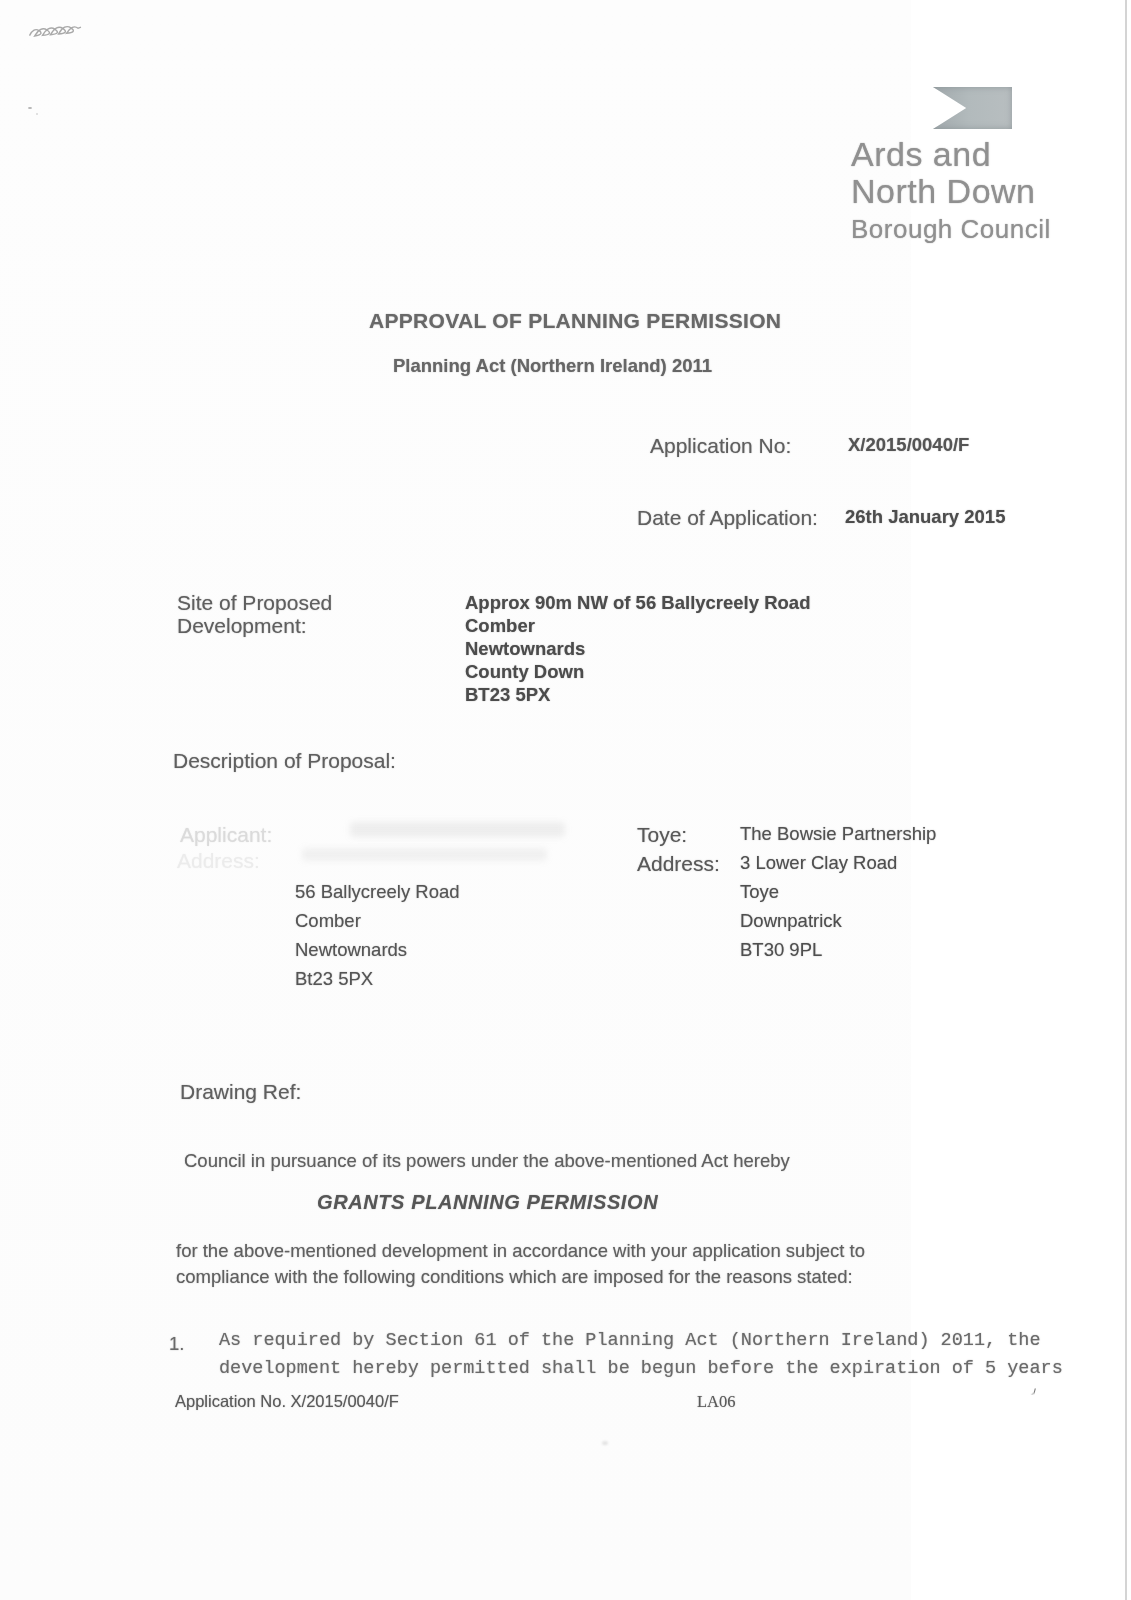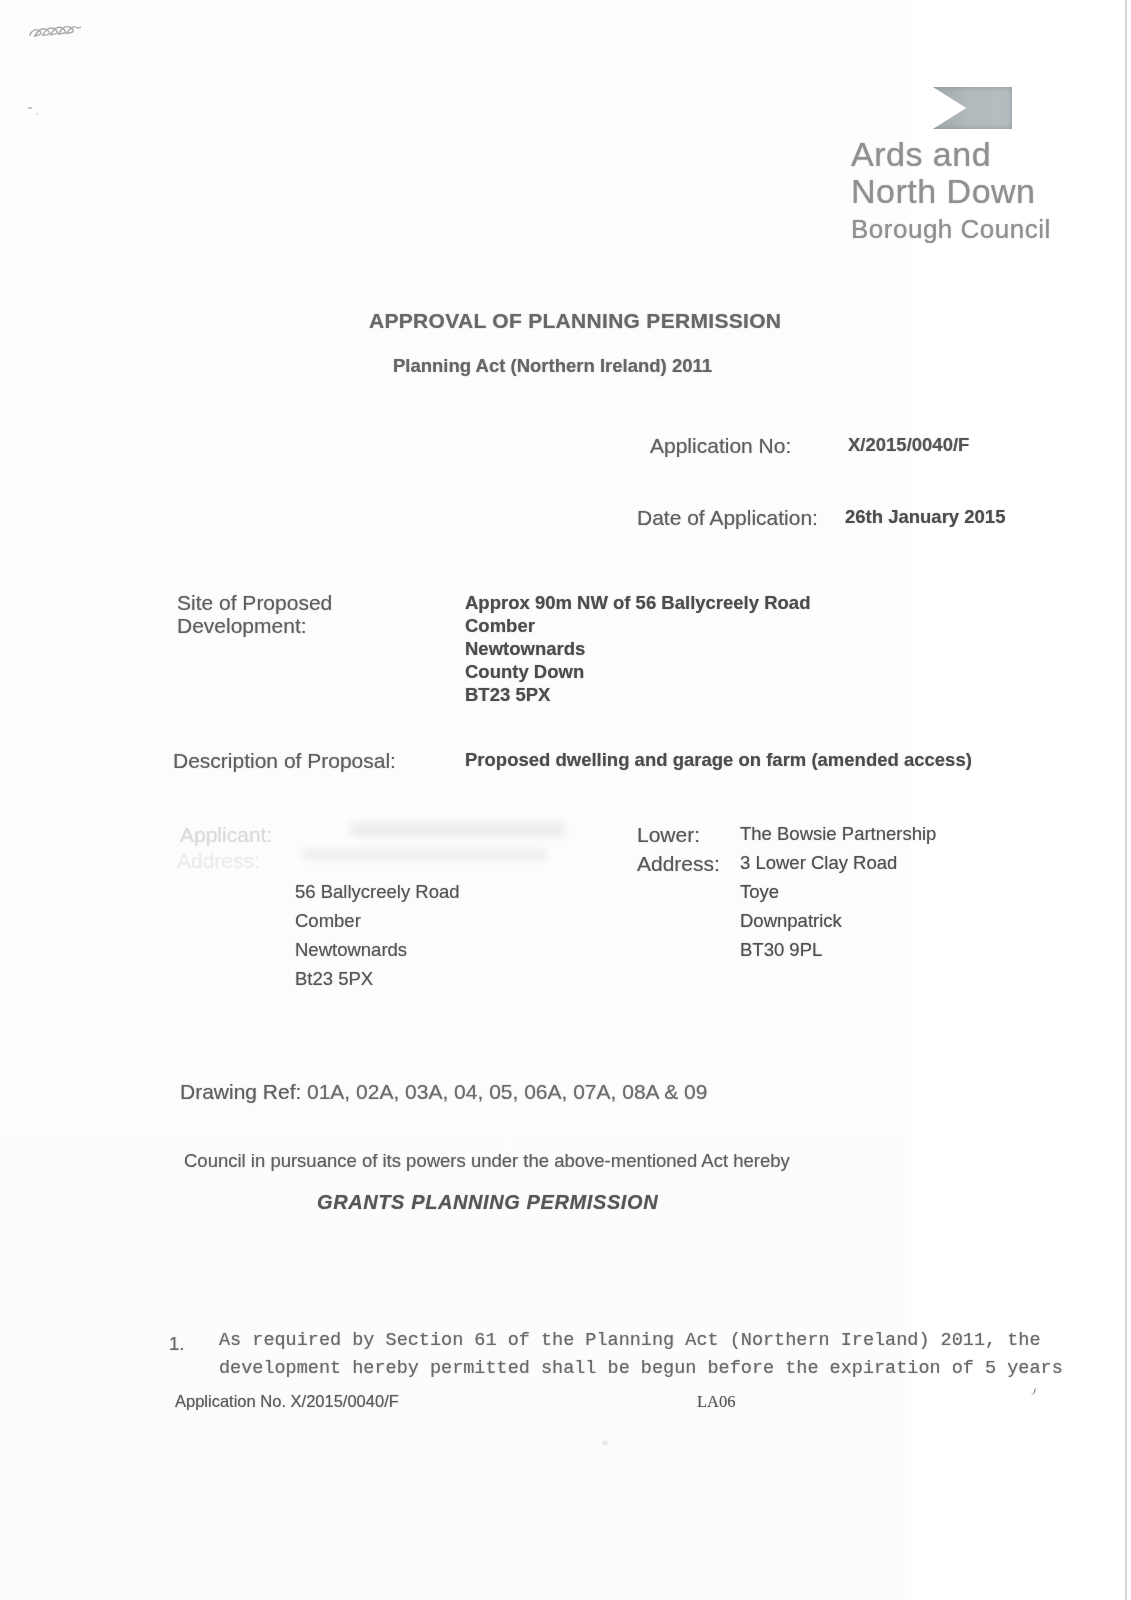--- a/index.html
+++ b/index.html
@@ -73,49 +73,51 @@
   </div>
   <div class="abs fuzz site-lines" style="left:465px;top:591px;">
     <div>Approx 90m NW of 56 Ballycreely Road</div>
     <div>Comber</div>
     <div>Newtownards</div>
     <div>County Down</div>
     <div>BT23 5PX</div>
   </div>
 
   <div class="abs fuzz label" style="left:173px;top:749px;">Description of Proposal:</div>
-  <div class="abs fuzz value-bold" style="left:465px;top:749px;">Proposed dwelling and garage on farm (amended access)</div>
 
   <div class="abs fuzz label faint" style="left:180px;top:823px;opacity:.30;">Applicant:</div>
   <div class="abs fuzz label faint" style="left:177px;top:849px;opacity:.15;">Address:</div>
   <div class="ghost" style="left:350px;top:822px;width:215px;height:15px;"></div>
   <div class="ghost" style="left:302px;top:848px;width:245px;height:13px;background:rgba(140,140,140,.10);"></div>
 
   <div class="abs fuzz addr" style="left:295px;top:877px;">
     <div>56 Ballycreely Road</div>
     <div>Comber</div>
     <div>Newtownards</div>
     <div>Bt23 5PX</div>
   </div>
 
-  <div class="abs fuzz label" style="left:637px;top:823px;color:#585858;">Lower:</div>
+  <div class="abs fuzz label" style="left:637px;top:823px;color:#585858;">Toye:</div>
   <div class="abs fuzz addr" style="left:740px;top:823px;line-height:normal;color:#525252;">The Bowsie Partnership</div>
   <div class="abs fuzz label" style="left:637px;top:852px;color:#585858;">Address:</div>
   <div class="abs fuzz addr" style="left:740px;top:848px;color:#4f4f4f;">
     <div>3 Lower Clay Road</div>
     <div>Toye</div>
     <div>Downpatrick</div>
     <div>BT30 9PL</div>
   </div>
 
   <div class="abs fuzz label" style="left:180px;top:1080px;">Drawing Ref:</div>
-  <div class="abs fuzz label" style="left:307px;top:1080px;color:#6b6b6b;">01A, 02A, 03A, 04, 05, 06A, 07A, 08A &amp; 09</div>
 
   <div class="abs fuzz para" style="left:184px;top:1148px;">Council in pursuance of its powers under the above-mentioned Act hereby</div>
   <div class="abs fuzz grants" style="left:317px;top:1191px;font-style:italic;">GRANTS PLANNING PERMISSION</div>
+  <div class="abs fuzz para" style="left:176px;top:1238px;">
+    <div>for the above-mentioned development in accordance with your application subject to</div>
+    <div>compliance with the following conditions which are imposed for the reasons stated:</div>
+  </div>
 
   <div class="abs fuzz cond" style="left:169px;top:1330px;">1.</div>
   <div class="abs fuzz cond" style="left:219px;top:1327px;font-family:Liberation Mono, monospace;">
     <div>As required by Section 61 of the Planning Act (Northern Ireland) 2011, the</div>
     <div>development hereby permitted shall be begun before the expiration of 5 years</div>
   </div>
 
   <div class="abs fuzz footer-text" style="left:175px;top:1392px;">Application No. X/2015/0040/F</div>
   <div class="abs fuzz footer-text" style="left:697px;top:1392px;font-family:Liberation Serif, serif;">LA06</div>
 

